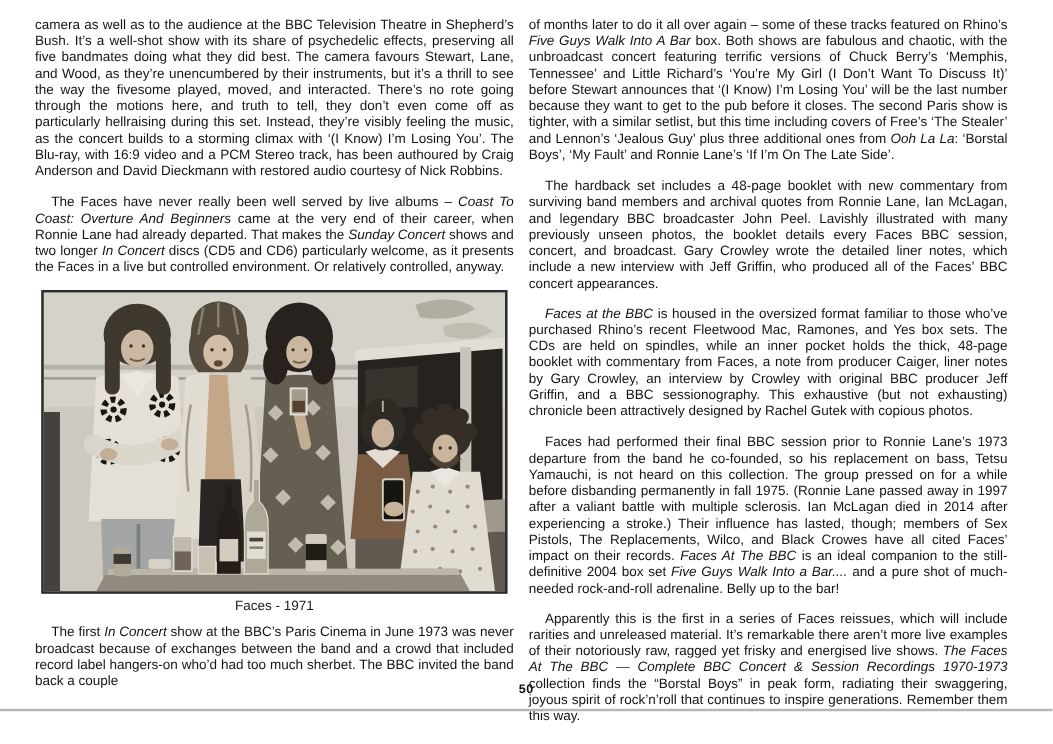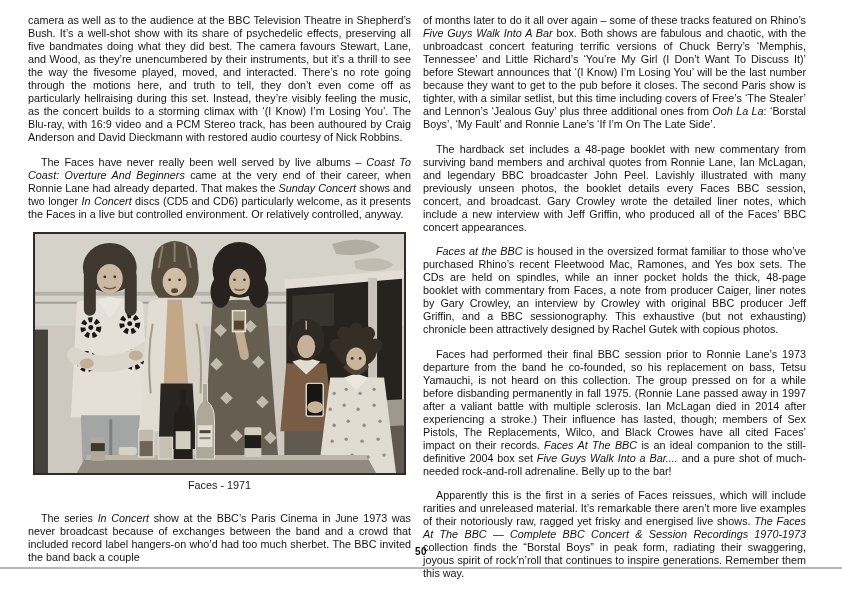--- a/index.html
+++ b/index.html
@@ -20,21 +20,21 @@
   }
   p.para{margin:0 0 11.5px 0;}
   p.para.indent{text-indent:13px;}
   figure.photo-figure{margin:5px auto 0;width:373px;padding:0;}
   .photo-frame{
     width:369px;height:239px;border:2px solid #2c2c2c;
     background:#d3cfc7;overflow:hidden;
   }
   .photo-frame svg{display:block;}
   figcaption{
-    margin:4px 0 20px 0;text-align:center;
+    margin:4px 0 8px 0;text-align:center;
     font-size:10.8px;color:#1a1a1a;text-indent:0;
   }
   .page-number{
     position:absolute;top:546px;left:0;width:100%;
     text-align:center;font-size:10px;font-weight:700;
     letter-spacing:0.5px;color:#0d0d0d;
   }
   .footer-rule{
     position:absolute;top:567px;left:0;width:842px;height:2px;
     background:#b6b6b6;
@@ -200,21 +200,21 @@
             <rect x="56" y="210" width="14" height="8" fill="#3c362e"></rect>
             <rect x="84" y="214" width="18" height="8" rx="2" fill="#ded8cc"></rect>
 
             <rect width="370" height="240" fill="#6b655c" opacity="0.05"></rect>
           </svg>
         </div>
         <figcaption>Faces - 1971</figcaption>
       </figure>
 
       <div>
-          <p class="para indent"><span>The series </span><i>In Concert</i><span> show at the BBC’s Paris Cinema in June 1973 was never broadcast because of exchanges between the band and a crowd that included record label hangers-on who’d had too much sherbet. The BBC invited the band back a couple</span></p>
+          <p class="para indent"><span>The first </span><i>In Concert</i><span> show at the BBC’s Paris Cinema in June 1973 was never broadcast because of exchanges between the band and a crowd that included record label hangers-on who’d had too much sherbet. The BBC invited the band back a couple</span></p>
         </div>
     </div>
 
     <div class="column">
       <div>
           <p class="para"><span>of months later to do it all over again – some of these tracks featured on Rhino’s </span><i>Five Guys Walk Into A Bar</i><span> box.  Both shows are fabulous and chaotic, with the unbroadcast concert featuring terrific versions of Chuck Berry’s ‘Memphis, Tennessee’ and Little Richard’s ‘You’re My Girl (I Don’t Want To Discuss It)’ before Stewart announces that ‘(I Know) I’m Losing You’ will be the last number because they want to get to the pub before it closes.  The second Paris show is tighter, with a similar setlist, but this time including covers of Free’s ‘The Stealer’ and Lennon’s ‘Jealous Guy’ plus three additional ones from </span><i>Ooh La La</i><span>: ‘Borstal Boys’, ‘My Fault’ and Ronnie Lane’s ‘If I’m On The Late Side’.</span></p>
           <p class="para indent"><span>The hardback set includes a 48-page booklet with new commentary from surviving band members and archival quotes from Ronnie Lane, Ian McLagan, and legendary BBC broadcaster John Peel.  Lavishly illustrated with many previously unseen photos, the booklet details every Faces BBC session, concert, and broadcast.  Gary Crowley wrote the detailed liner notes, which include a new interview with Jeff Griffin, who produced all of the Faces’ BBC concert appearances.</span></p>
           <p class="para indent"><i>Faces at the BBC</i><span> is housed in the oversized format familiar to those who’ve purchased Rhino’s recent Fleetwood Mac, Ramones, and Yes box sets.  The CDs are held on spindles, while an inner pocket holds the thick, 48-page booklet with commentary from Faces, a note from producer Caiger, liner notes by Gary Crowley, an interview by Crowley with original BBC producer Jeff Griffin, and a BBC sessionography.  This exhaustive (but not exhausting) chronicle been attractively designed by Rachel Gutek with copious photos.</span></p>
           <p class="para indent"><span>Faces had performed their final BBC session prior to Ronnie Lane’s 1973 departure from the band he co-founded, so his replacement on bass, Tetsu Yamauchi, is not heard on this collection.  The group pressed on for a while before disbanding permanently in fall 1975.  (Ronnie Lane passed away in 1997 after a valiant battle with multiple sclerosis.  Ian McLagan died in 2014 after experiencing a stroke.)  Their influence has lasted, though; members of Sex Pistols, The Replacements, Wilco, and Black Crowes have all cited Faces’ impact on their records.  </span><i>Faces At The BBC</i><span> is an ideal companion to the still-definitive 2004 box set </span><i>Five Guys Walk Into a Bar....</i><span> and a pure shot of much-needed rock-and-roll adrenaline.  Belly up to the bar!</span></p>
           <p class="para indent"><span>Apparently this is the first in a series of Faces reissues, which will include rarities and unreleased material.  It’s remarkable there aren’t more live examples of their notoriously raw, ragged yet frisky and energised live shows.  </span><i>The Faces At The BBC — Complete BBC Concert &amp; Session Recordings 1970-1973</i><span> collection finds the “Borstal Boys” in peak form, radiating their swaggering, joyous spirit of rock’n’roll that continues to inspire generations.  Remember them this way.</span></p>

